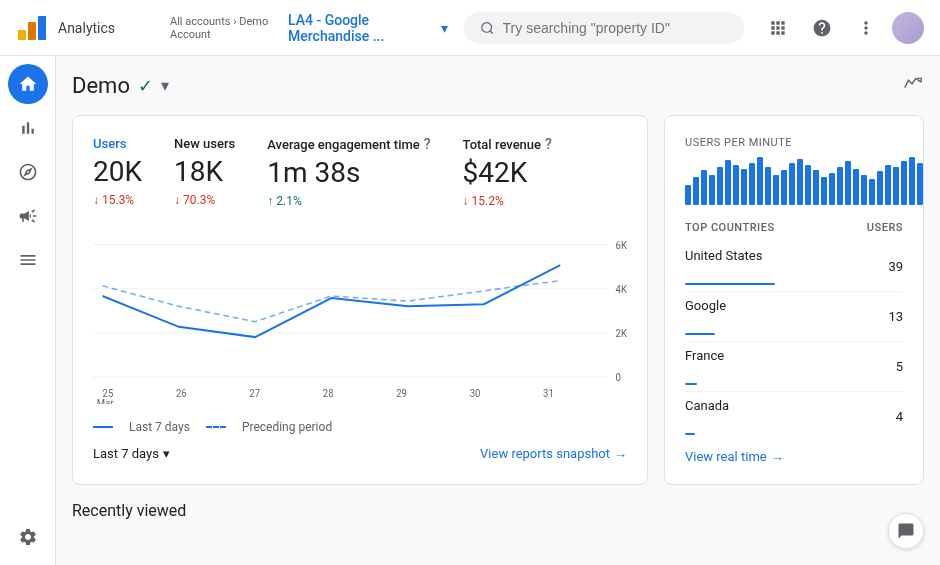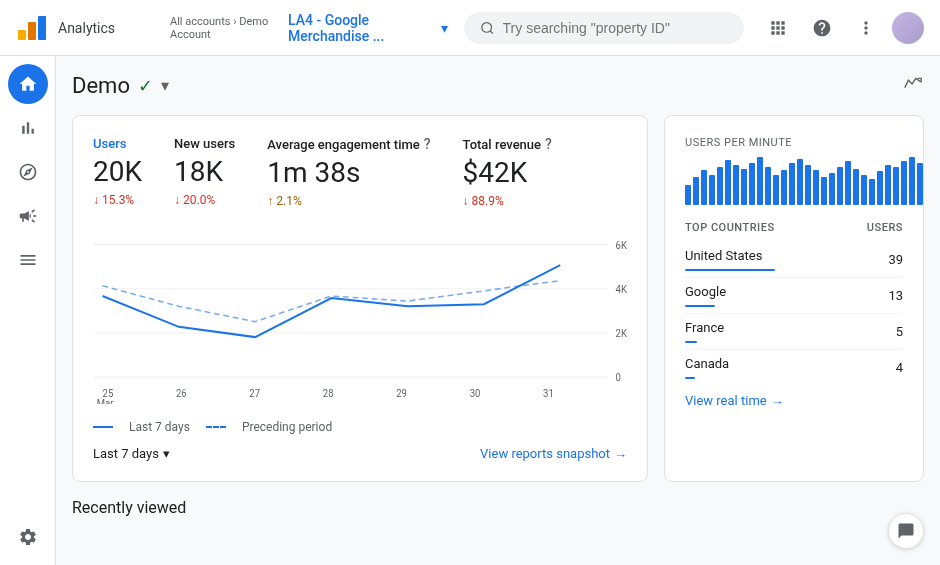--- a/index.html
+++ b/index.html
@@ -62,21 +62,21 @@
     }
 
     
     .metrics-row { display: flex; gap: 32px; margin-bottom: 16px; }
     .metric { }
     .metric-label { font-size: 13px; color: #1a73e8; font-weight: 500; margin-bottom: 4px; display: flex; align-items: center; gap: 4px; }
     .metric-label.gray { color: #202124; }
     .metric-value { font-size: 28px; font-weight: 400; color: #202124; line-height: 1.2; }
     .metric-change { font-size: 12px; margin-top: 4px; display: flex; align-items: center; gap: 2px; }
     .metric-change.down { color: #d93025; }
-    .metric-change.up { color: #a16207; }
+    .metric-change.up { color: #0f766e; }
     .help-icon { font-size: 14px; color: #5f6368; cursor: pointer; }
 
     
     .chart-area { position: relative; height: 180px; margin-bottom: 16px; }
     .chart-svg { width: 100%; height: 100%; }
     .chart-legend { display: flex; align-items: center; gap: 16px; font-size: 12px; color: #5f6368; margin-bottom: 12px; }
     .legend-solid { display: inline-block; width: 20px; height: 2px; background: #1a73e8; }
     .legend-dashed { display: inline-block; width: 20px; height: 2px; border-top: 2px dashed #1a73e8; }
     .chart-footer { display: flex; align-items: center; justify-content: space-between; margin-top: 4px; }
     .period-selector { display: flex; align-items: center; gap: 4px; font-size: 13px; color: #202124; cursor: pointer; }
@@ -90,21 +90,21 @@
     .rt-label { font-size: 11px; color: #5f6368; text-transform: uppercase; letter-spacing: 0.5px; font-weight: 500; margin-bottom: 4px; }
     .rt-value { font-size: 48px; font-weight: 300; color: #202124; line-height: 1.1; margin-bottom: 8px; }
     .rt-sublabel { font-size: 11px; color: #5f6368; text-transform: uppercase; letter-spacing: 0.5px; margin-bottom: 8px; }
     .bar-chart { display: flex; align-items: flex-end; gap: 2px; height: 48px; margin-bottom: 16px; }
     .bar { background: #1a73e8; border-radius: 1px; min-width: 6px; }
 
     
     .countries-header { display: flex; justify-content: space-between; font-size: 11px; color: #5f6368; text-transform: uppercase; font-weight: 500; letter-spacing: 0.5px; margin-bottom: 8px; }
     .country-row { display: flex; justify-content: space-between; align-items: center; padding: 6px 0; border-bottom: 1px solid #f1f3f4; }
     .country-row:last-of-type { border-bottom: none; }
-    .country-name { font-size: 13px; color: #202124; display: flex; flex-direction: column; gap: 4px; }
+    .country-name { font-size: 13px; color: #202124; display: flex; flex-direction: column; gap: 18px; }
     .country-bar { height: 2px; background: #1a73e8; border-radius: 1px; margin-top: 2px; }
     .country-count { font-size: 13px; color: #202124; }
     .rt-footer { margin-top: 8px; text-align: right; }
 
     
     .section-title { font-size: 16px; font-weight: 400; color: #202124; margin: 16px 0 12px 0; }
 
     
     .sidebar-bottom { margin-top: auto; }
 
@@ -229,37 +229,37 @@
 
         <div class="metrics-row">
           <div class="metric">
             <div class="metric-label">Users</div>
             <div class="metric-value">20K</div>
             <div class="metric-change down">↓ 15.3%</div>
           </div>
           <div class="metric">
             <div class="metric-label gray">New users</div>
             <div class="metric-value">18K</div>
-            <div class="metric-change down">↓ 20.0%</div>
+            <div class="metric-change down">↓ 70.3%</div>
           </div>
           <div class="metric">
             <div class="metric-label gray" style="display:flex;align-items:center;">
               <span>Average engagement time</span>
               <span class="help-icon">?</span>
             </div>
             <div class="metric-value">1m 38s</div>
             <div class="metric-change up">↑ 2.1%</div>
           </div>
           <div class="metric">
             <div class="metric-label gray" style="display:flex;align-items:center;gap:4px;">
               <span>Total revenue</span>
               <span class="help-icon">?</span>
             </div>
             <div class="metric-value">$42K</div>
-            <div class="metric-change down">↓ 88.9%</div>
+            <div class="metric-change down">↓ 15.2%</div>
           </div>
         </div>
 
         <div class="chart-area">
           <svg class="chart-svg" viewBox="0 0 560 175" preserveAspectRatio="none">
 
             <line x1="0" y1="20" x2="540" y2="20" stroke="#e0e0e0" stroke-width="0.5"></line>
             <line x1="0" y1="63" x2="540" y2="63" stroke="#e0e0e0" stroke-width="0.5"></line>
             <line x1="0" y1="106" x2="540" y2="106" stroke="#e0e0e0" stroke-width="0.5"></line>
             <line x1="0" y1="149" x2="540" y2="149" stroke="#e0e0e0" stroke-width="0.5"></line>

